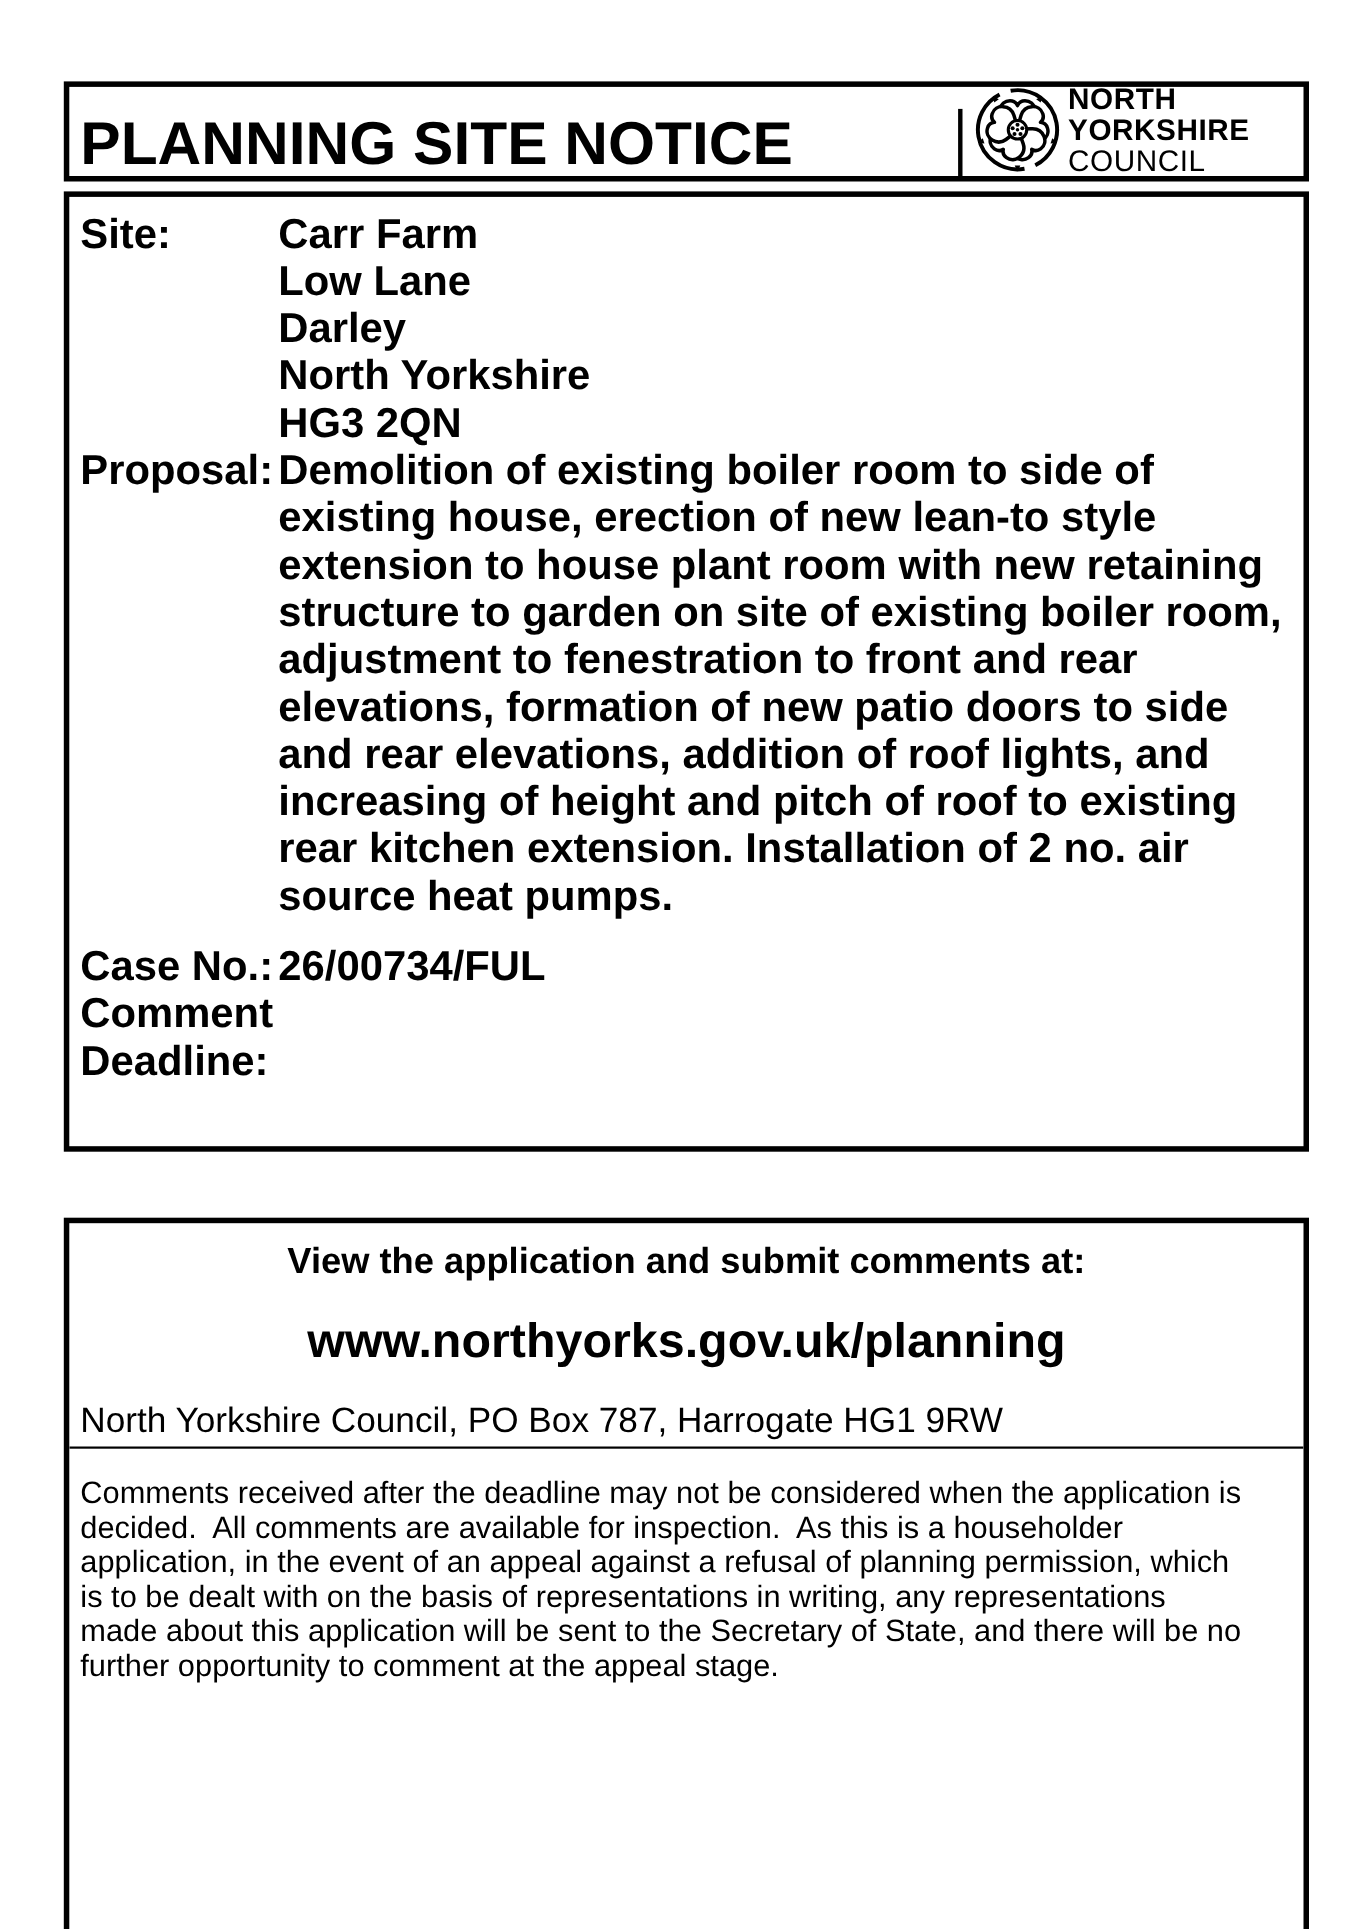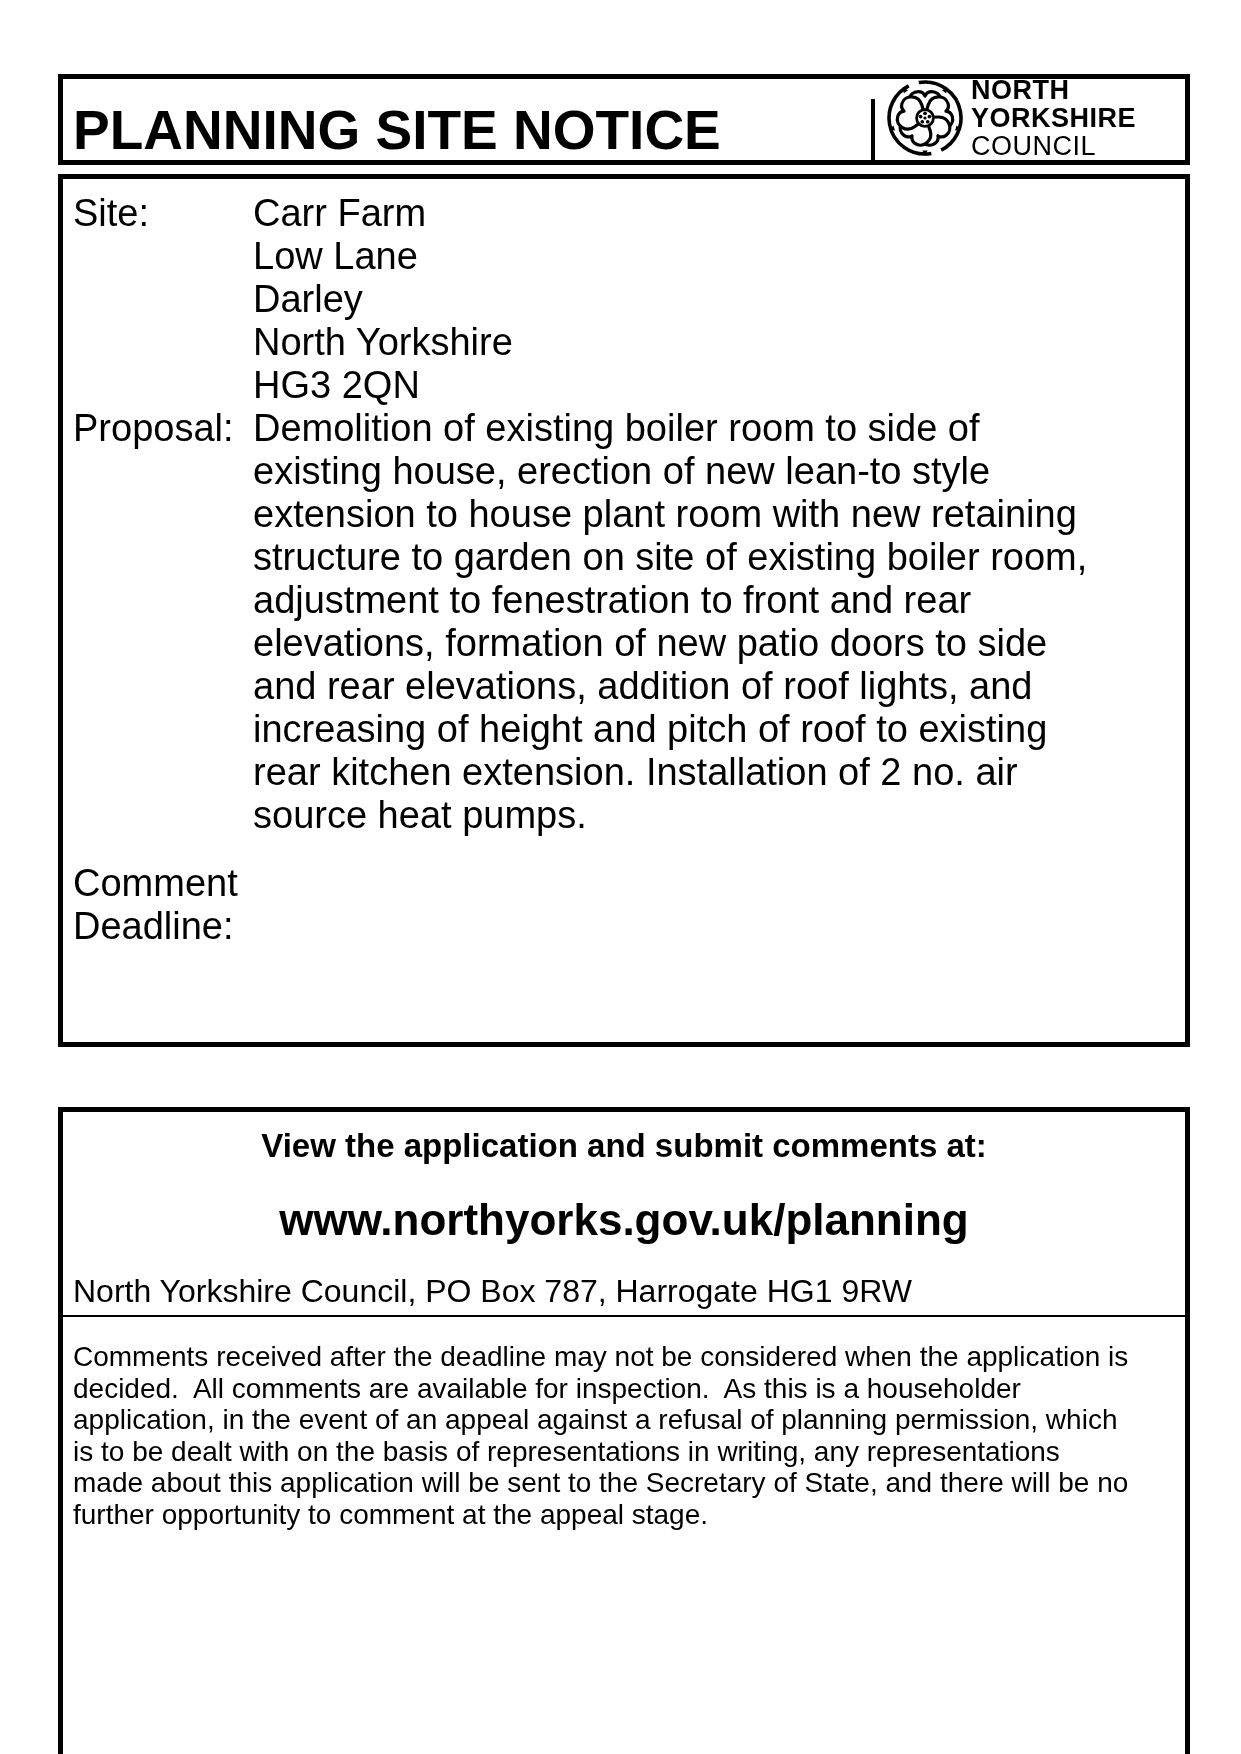--- a/index.html
+++ b/index.html
@@ -14,25 +14,25 @@
   .title-cell { width:812px; border-right:4px solid #000; padding:1px 0 0 10px; }
   .page-title { font-size:55px; line-height:60px; font-weight:bold; white-space:nowrap; }
   .logo-cell { flex:1; display:flex; align-items:center; padding-left:10px; gap:6px; }
   .rose-svg { width:80px; height:80px; flex:0 0 auto; }
   .logo-text { font-size:27px; line-height:28px; letter-spacing:0.5px; white-space:nowrap; }
   .logo-line-bold { font-weight:bold; }
   .logo-line-reg { font-weight:normal; }
 
   
   .box-b { top:174px; height:873px; padding:13px 8px 0 10px; overflow:hidden; }
-  .drow { display:grid; grid-template-columns:180px 1fr; font-weight:normal; font-size:38px; line-height:43px; }
+  .drow { display:grid; grid-template-columns:180px 1fr; font-weight:bold; font-size:38px; line-height:43px; }
   .pre { white-space:pre-wrap; }
   .row-applicant { margin-top:2px; }
   .row-case { margin-top:21px; }
-  .row-deadline { margin-top:25px; }
+  .row-deadline { margin-top:0; }
 
   
   .box-c { top:1107px; height:688px; overflow:hidden; }
   .view-heading { margin:15px 8px 0; text-align:center; font-weight:bold; font-size:33px; line-height:38px; }
   .site-url { margin:18px 8px 0; text-align:center; font-weight:bold; font-size:44px; line-height:74px; white-space:nowrap; }
   .write-intro { margin:110px 8px 0 10px; font-size:32px; line-height:37px; }
   .write-address { margin:16px 8px 0 10px; font-size:32px; line-height:37px; }
   .disclaimer { margin-top:5px; border-top:2px solid #000; padding:24px 10px 0 10px; font-size:28px; line-height:31.5px; }
 </style>
 </head>
@@ -96,20 +96,24 @@
 existing house, erection of new lean-to style
 extension to house plant room with new retaining
 structure to garden on site of existing boiler room,
 adjustment to fenestration to front and rear
 elevations, formation of new patio doors to side
 and rear elevations, addition of roof lights, and
 increasing of height and pitch of roof to existing
 rear kitchen extension. Installation of 2 no. air
 source heat pumps.</div>
     </div>
+    <div class="drow row-case">
+      <div class="pre">Case No.:</div>
+      <div class="pre">26/00734/FUL</div>
+    </div>
     <div class="drow row-deadline">
       <div class="pre">Comment
 Deadline:</div>
       <div class="pre"></div>
     </div>
   </div>
 
   <div class="box box-c">
     <div class="view-heading">View the application and submit comments at:</div>
     <div class="site-url">www.northyorks.gov.uk/planning</div>

